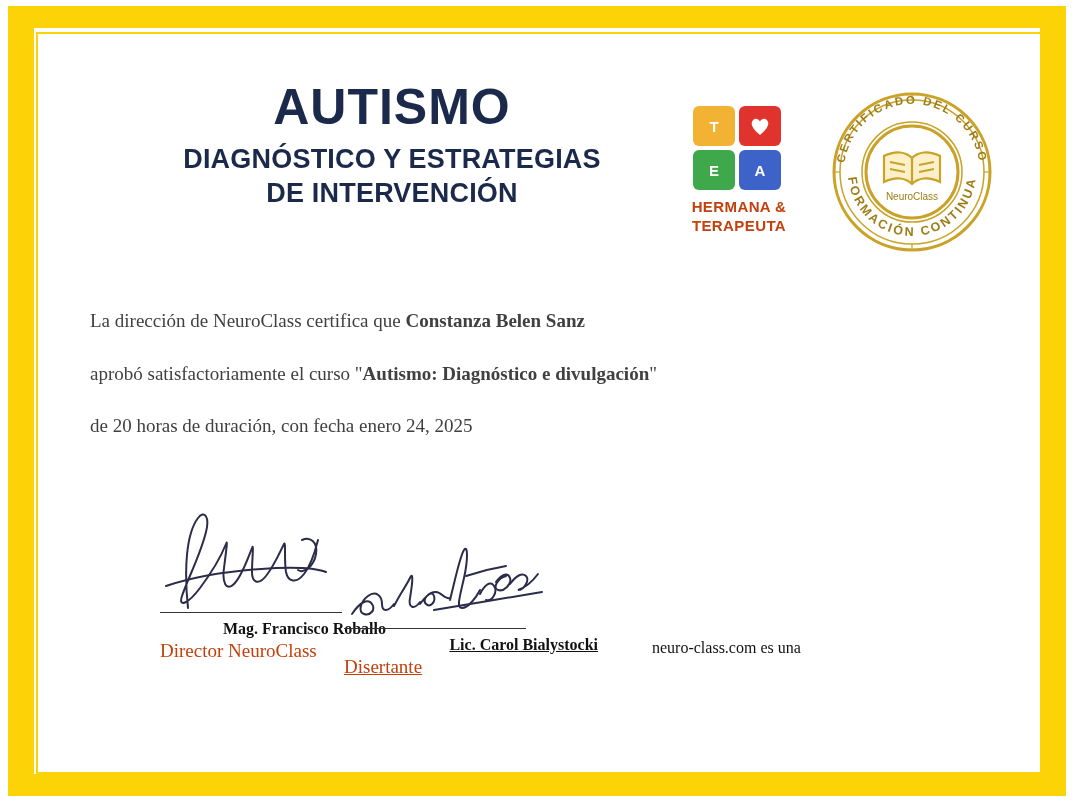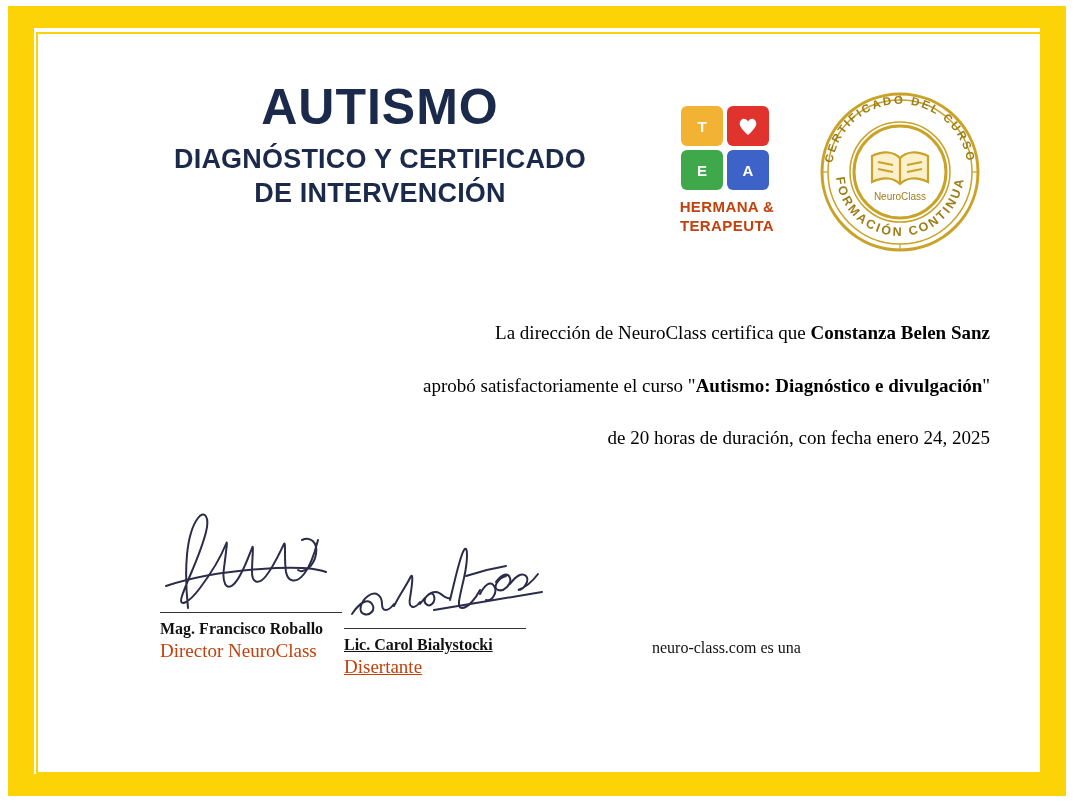--- a/index.html
+++ b/index.html
@@ -48,21 +48,21 @@
     top: 32px;
     right: 36px;
     bottom: 32px;
     border: 2px solid #FCD307;
     pointer-events: none;
   }
 
   
   .header {
     position: absolute;
-    left: 60px;
+    left: 72px;
     top: 72px;
     width: 960px;
     height: 200px;
   }
   .title-block {
     position: absolute;
     left: 70px;
     top: 10px;
     width: 500px;
     text-align: center;
@@ -130,25 +130,25 @@
     top: 10px;
     width: 180px;
     height: 180px;
   }
   .seal svg { display: block; }
 
   
   .body-text {
     position: absolute;
     left: 90px;
-    top: 320px;
+    top: 308px;
     width: 900px;
-    text-align: right;
+    text-align: left;
     font-family: "Liberation Serif", serif;
-    color: #000000;
+    color: #404040;
   }
   .body-line {
     font-size: 19px;
     margin-bottom: 26px;
     line-height: 1.4;
   }
   .body-line b { font-weight: bold; }
 
   
   .signatures {
@@ -176,20 +176,21 @@
   }
   .sig-block.one .sig-line { width: 182px; margin-left: 34px; }
   .sig-block.two .sig-line { width: 182px; margin-left: 6px; }
 
   .sig-name {
     font-family: "Liberation Serif", serif;
     font-size: 16px;
     font-weight: bold;
     color: #111;
     margin-top: 7px;
+    text-align: right;
   }
   .sig-role {
     font-family: "Liberation Serif", serif;
     font-size: 19px;
     color: #c2410c;
     margin-top: 2px;
   }
   .sig-block.one .sig-name,
   .sig-block.one .sig-role { margin-left: 34px; }
   .sig-block.two .sig-name,
@@ -216,21 +217,21 @@
   <div class="outer-border">
     <div class="inner-field"></div>
   </div>
   <div class="inner-rule"></div>
 
   <div class="header">
 
     <div class="title-block">
       <div class="title-main">AUTISMO</div>
       <div class="title-sub">
-        <div>DIAGNÓSTICO Y CERTIFICADO</div>
+        <div>DIAGNÓSTICO Y ESTRATEGIAS</div>
         <div>DE INTERVENCIÓN</div>
       </div>
     </div>
 
     <div class="brand-logo">
       <div class="puzzle">
         <div class="pz tl">T</div>
         <div class="pz tr">
           <svg width="22" height="20" viewBox="0 0 24 22">
             <path d="M12 21 C 4 14, 1 9, 4 5 C 6.5 1.8, 10 3, 12 6 C 14 3, 17.5 1.8, 20 5 C 23 9, 20 14, 12 21 Z" fill="#ffffff"></path>

